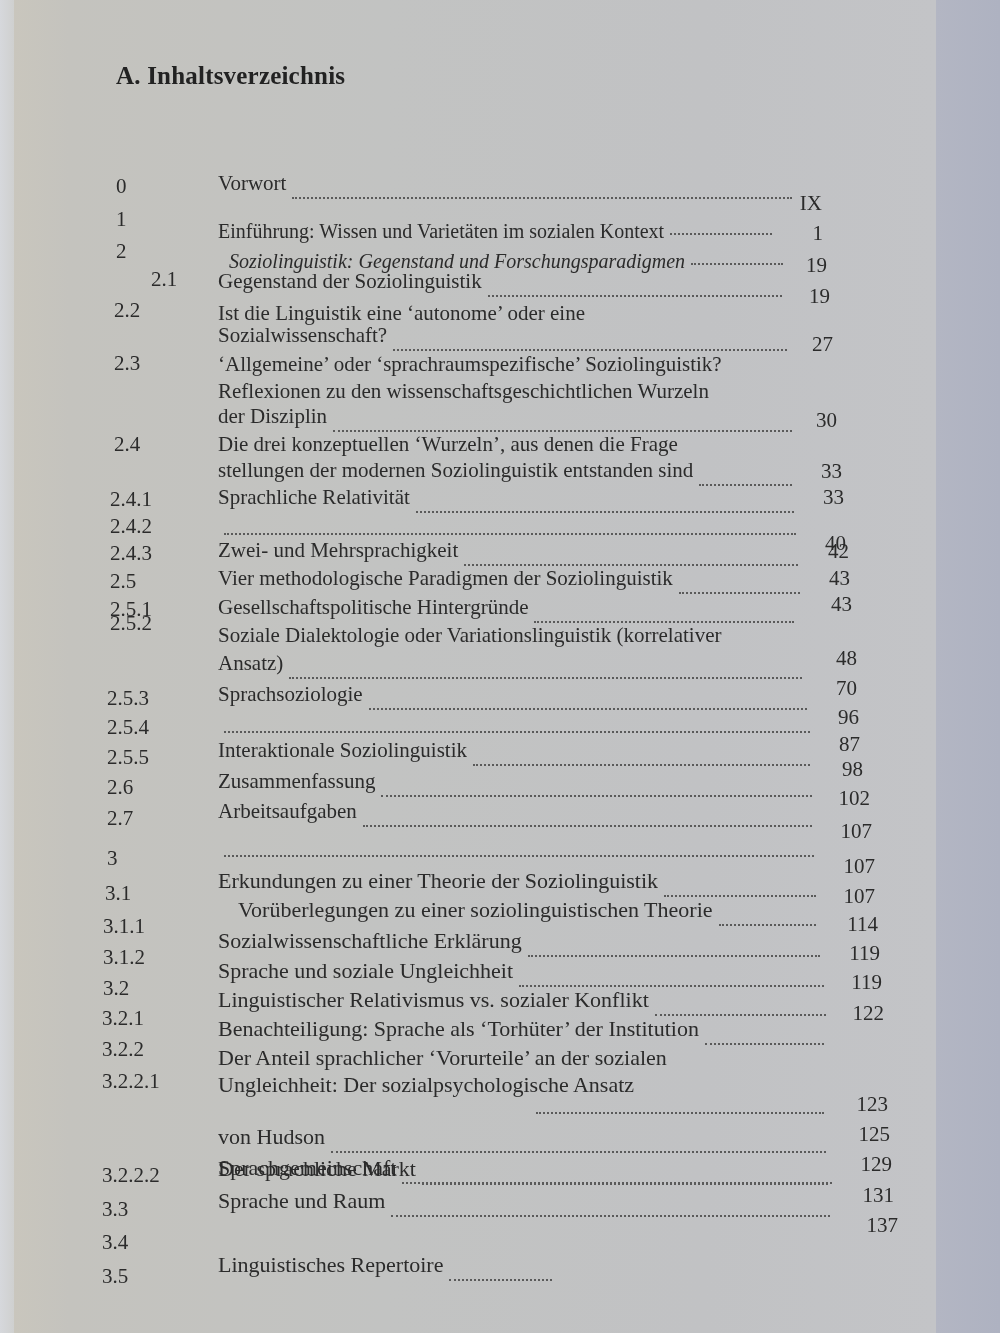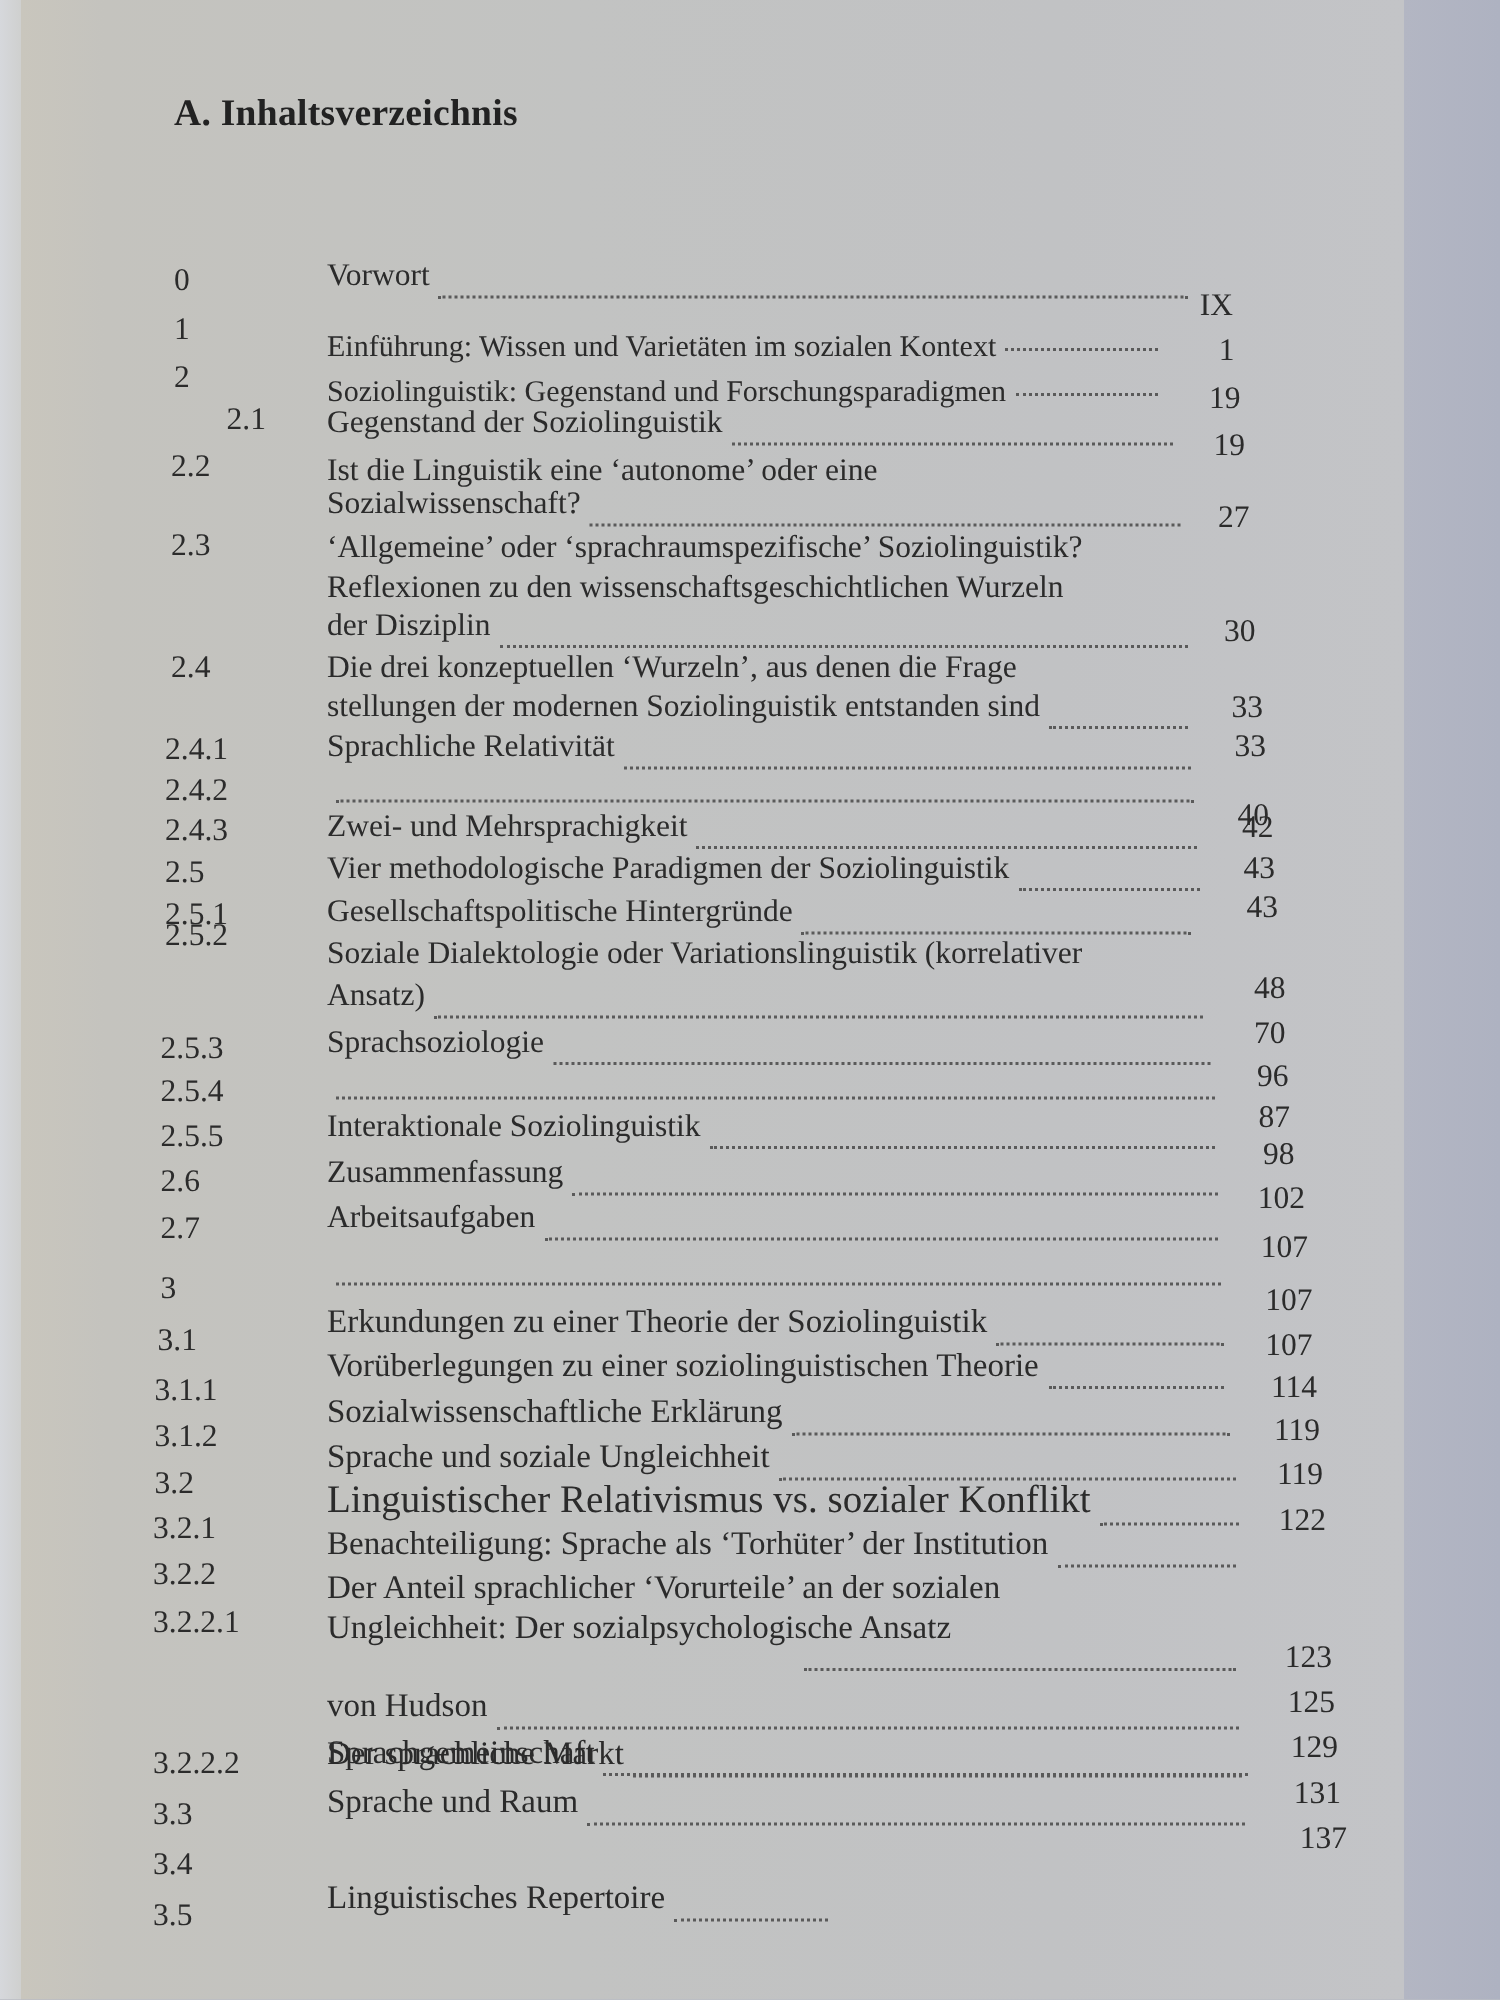--- a/index.html
+++ b/index.html
@@ -114,21 +114,21 @@
     <span class="num" style="left:116px;top:206px;position:absolute;">1</span>
     <div class="title-line" style="left:218px;top:218px;width:560px;">
       <span class="title-text" style="font-size:20px;">Einführung: Wissen und Varietäten im sozialen Kontext</span>
       <span class="leader"></span>
     </div>
     <span class="page-num" style="left:763px;top:220px;">1</span>
   </div>
 
   <div class="entry" style="left:0;top:0;">
     <span class="num" style="left:116px;top:238px;position:absolute;">2</span>
-    <div class="title-line" style="left:218px;top:248px;width:560px;">
+    <div class="title-line" style="left:229px;top:248px;width:560px;font-style:italic;">
       <span class="title-text" style="font-size:20px;">Soziolinguistik: Gegenstand und Forschungsparadigmen</span>
       <span class="leader"></span>
     </div>
     <span class="page-num" style="left:767px;top:252px;">19</span>
   </div>
 
   <div class="entry" style="left:0;top:0;">
     <span class="num" style="left:114px;top:266px;position:absolute;margin-left:37px;">2.1</span>
     <div class="title-line" style="left:218px;top:268px;width:570px;">
       <span class="title-text">Gegenstand der Soziolinguistik</span>
@@ -279,21 +279,21 @@
     <div class="title-line" style="left:218px;top:868px;width:604px;">
       <span class="title-text" style="font-size:22px;">Erkundungen zu einer Theorie der Soziolinguistik</span>
       <span class="leader" style="top:9px;"></span>
     </div>
     <span class="page-num" style="left:815px;top:853px;">107</span>
   </div>
 
   <div class="entry" style="left:0;top:0;">
     <span class="num" style="left:103px;top:913px;position:absolute;">3.1.1</span>
     <div class="title-line" style="left:218px;top:897px;width:604px;">
-      <span class="title-text" style="font-size:22px;">Vorüberlegungen zu einer soziolinguistischen Theorie</span>
+      <span class="title-text" style="font-size:22px;margin-left:20px;">Vorüberlegungen zu einer soziolinguistischen Theorie</span>
       <span class="leader" style="top:9px;"></span>
     </div>
     <span class="page-num" style="left:815px;top:883px;">107</span>
   </div>
 
   <div class="entry" style="left:0;top:0;">
     <span class="num" style="left:103px;top:944px;position:absolute;">3.1.2</span>
     <div class="title-line" style="left:218px;top:928px;width:608px;">
       <span class="title-text" style="font-size:22px;">Sozialwissenschaftliche Erklärung</span>
       <span class="leader" style="top:9px;"></span>
@@ -306,21 +306,21 @@
     <div class="title-line" style="left:218px;top:958px;width:612px;">
       <span class="title-text" style="font-size:22px;">Sprache und soziale Ungleichheit</span>
       <span class="leader" style="top:9px;"></span>
     </div>
     <span class="page-num" style="left:820px;top:940px;">119</span>
   </div>
 
   <div class="entry" style="left:0;top:0;">
     <span class="num" style="left:102px;top:1005px;position:absolute;">3.2.1</span>
     <div class="title-line" style="left:218px;top:987px;width:614px;">
-      <span class="title-text" style="font-size:26px;">Linguistischer Relativismus vs. sozialer Konflikt</span>
+      <span class="title-text" style="font-size:22px;">Linguistischer Relativismus vs. sozialer Konflikt</span>
       <span class="leader" style="top:9px;"></span>
     </div>
     <span class="page-num" style="left:822px;top:969px;">119</span>
   </div>
 
   <div class="entry" style="left:0;top:0;">
     <span class="num" style="left:102px;top:1036px;position:absolute;">3.2.2</span>
     <div class="title-line" style="left:218px;top:1016px;width:612px;">
       <span class="title-text" style="font-size:22px;">Benachteiligung: Sprache als ‘Torhüter’ der Institution</span>
       <span class="leader" style="top:9px;"></span>

